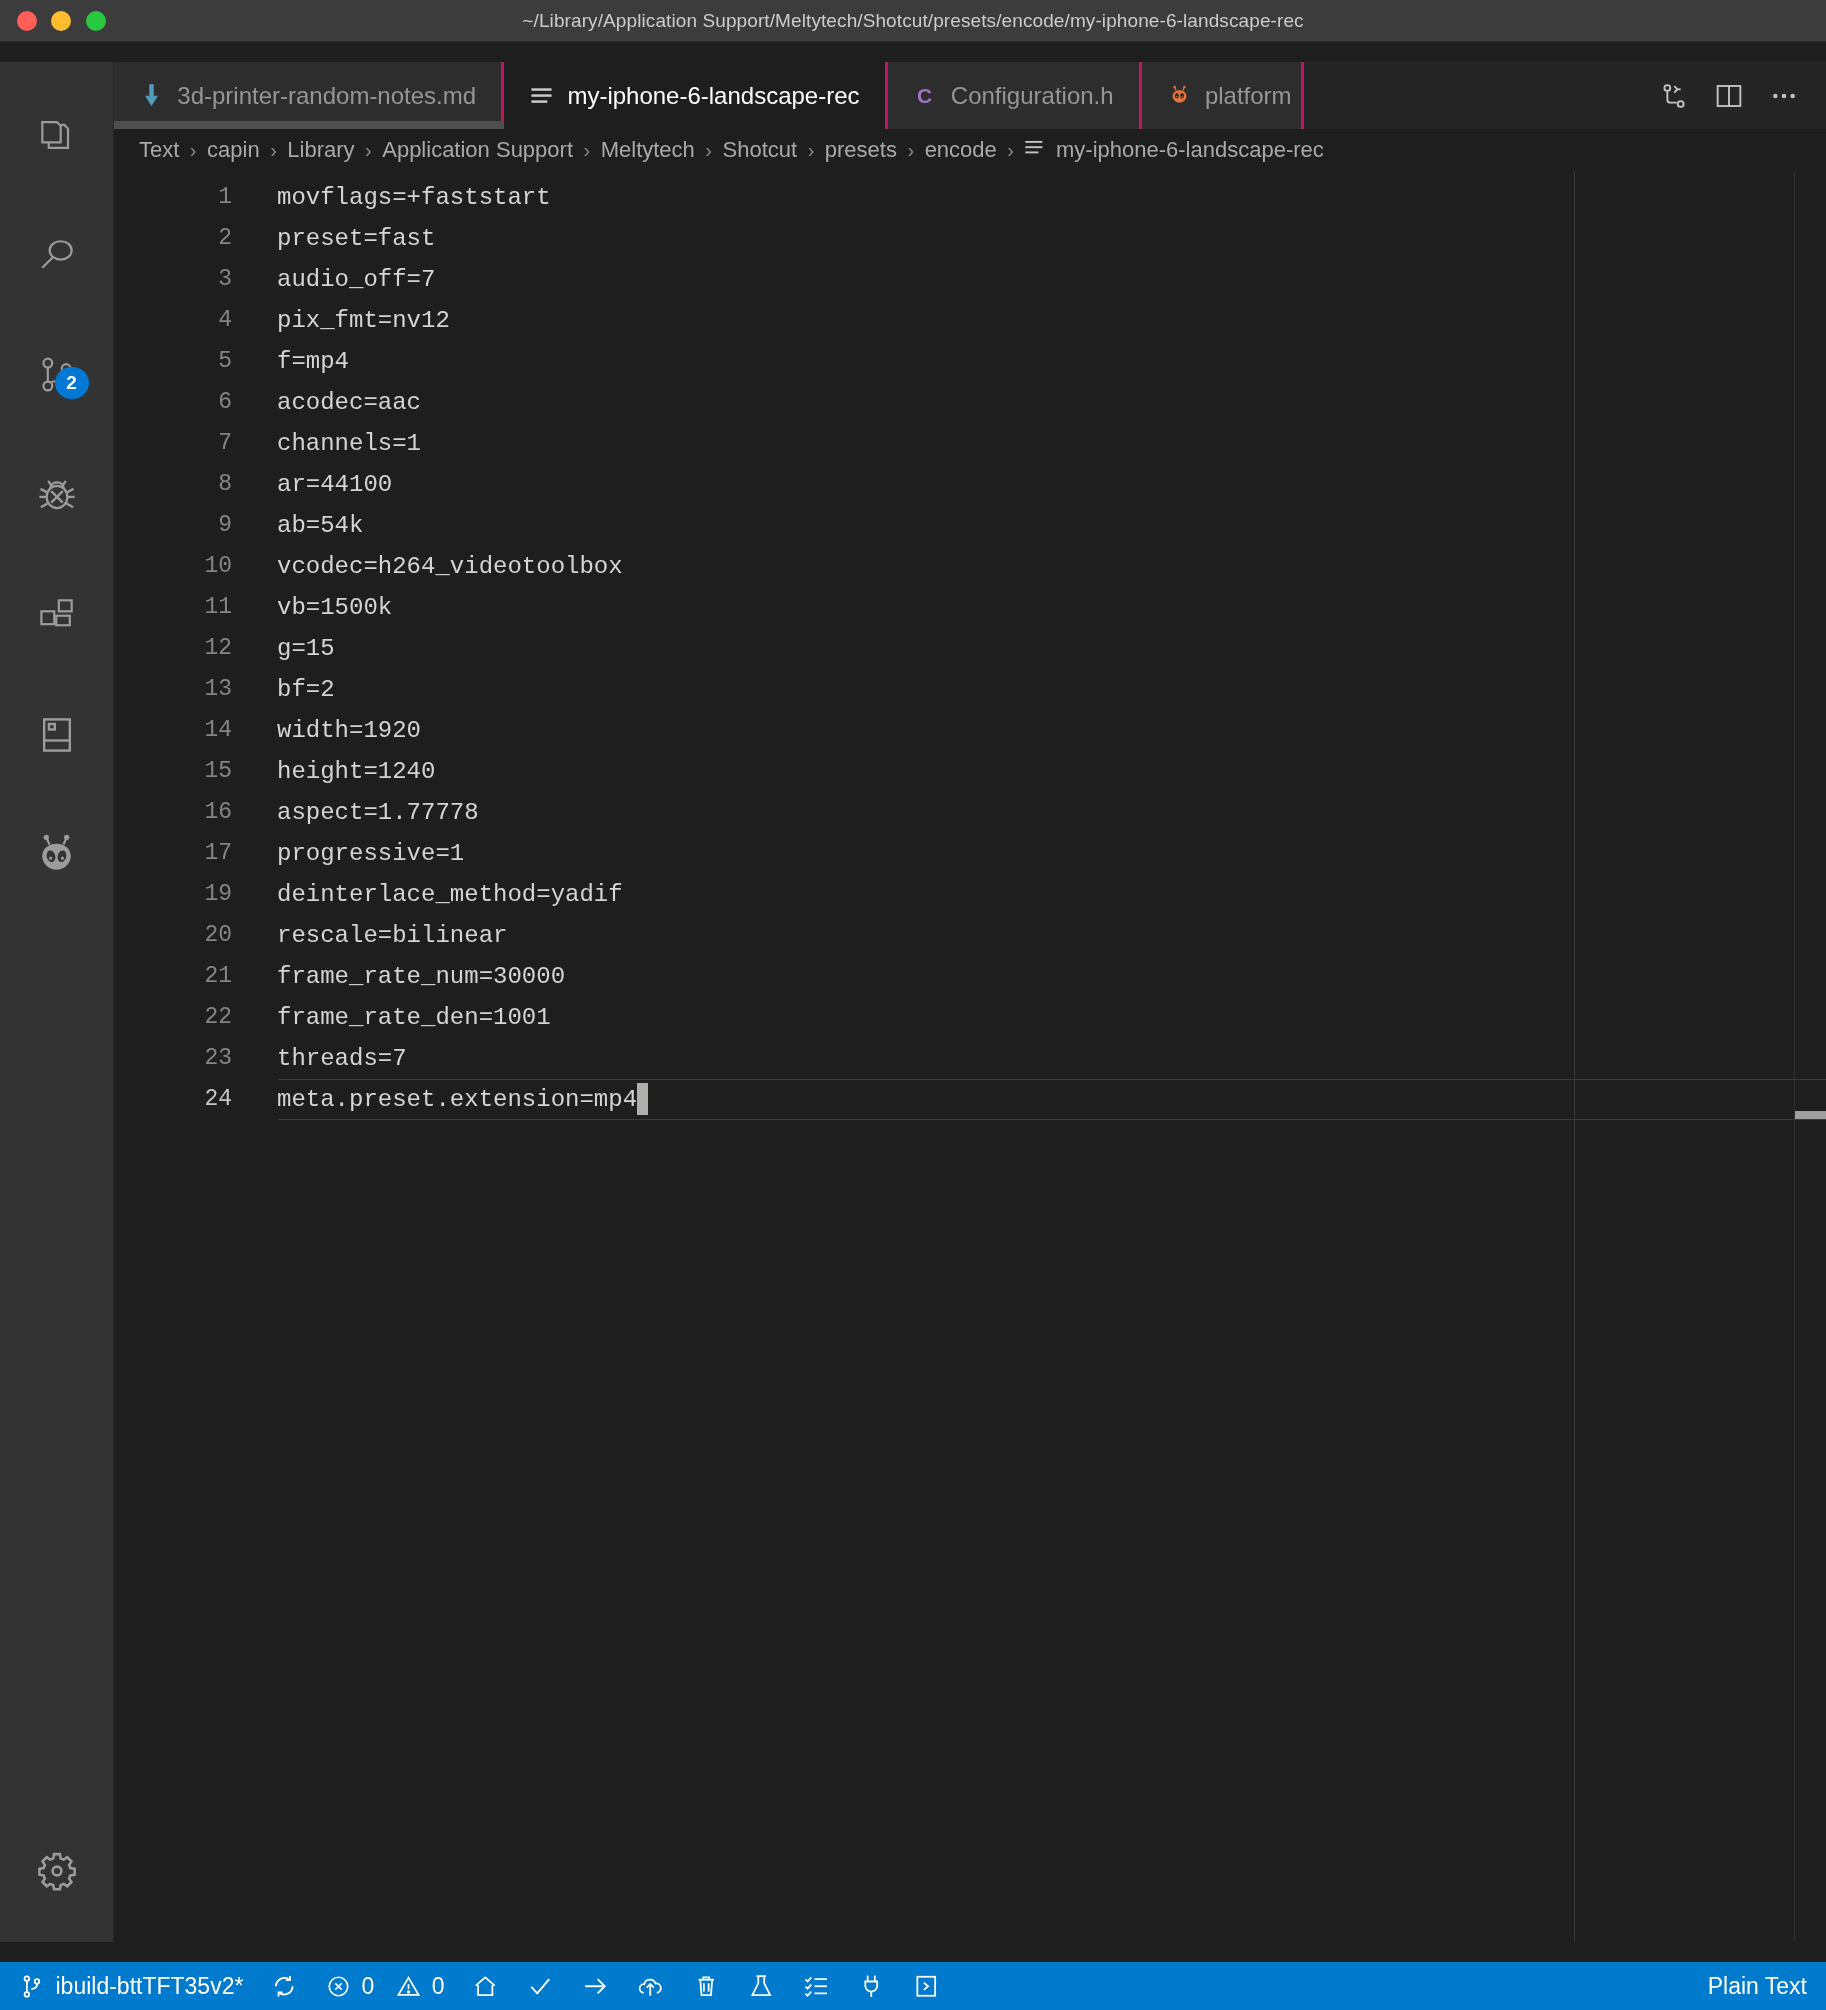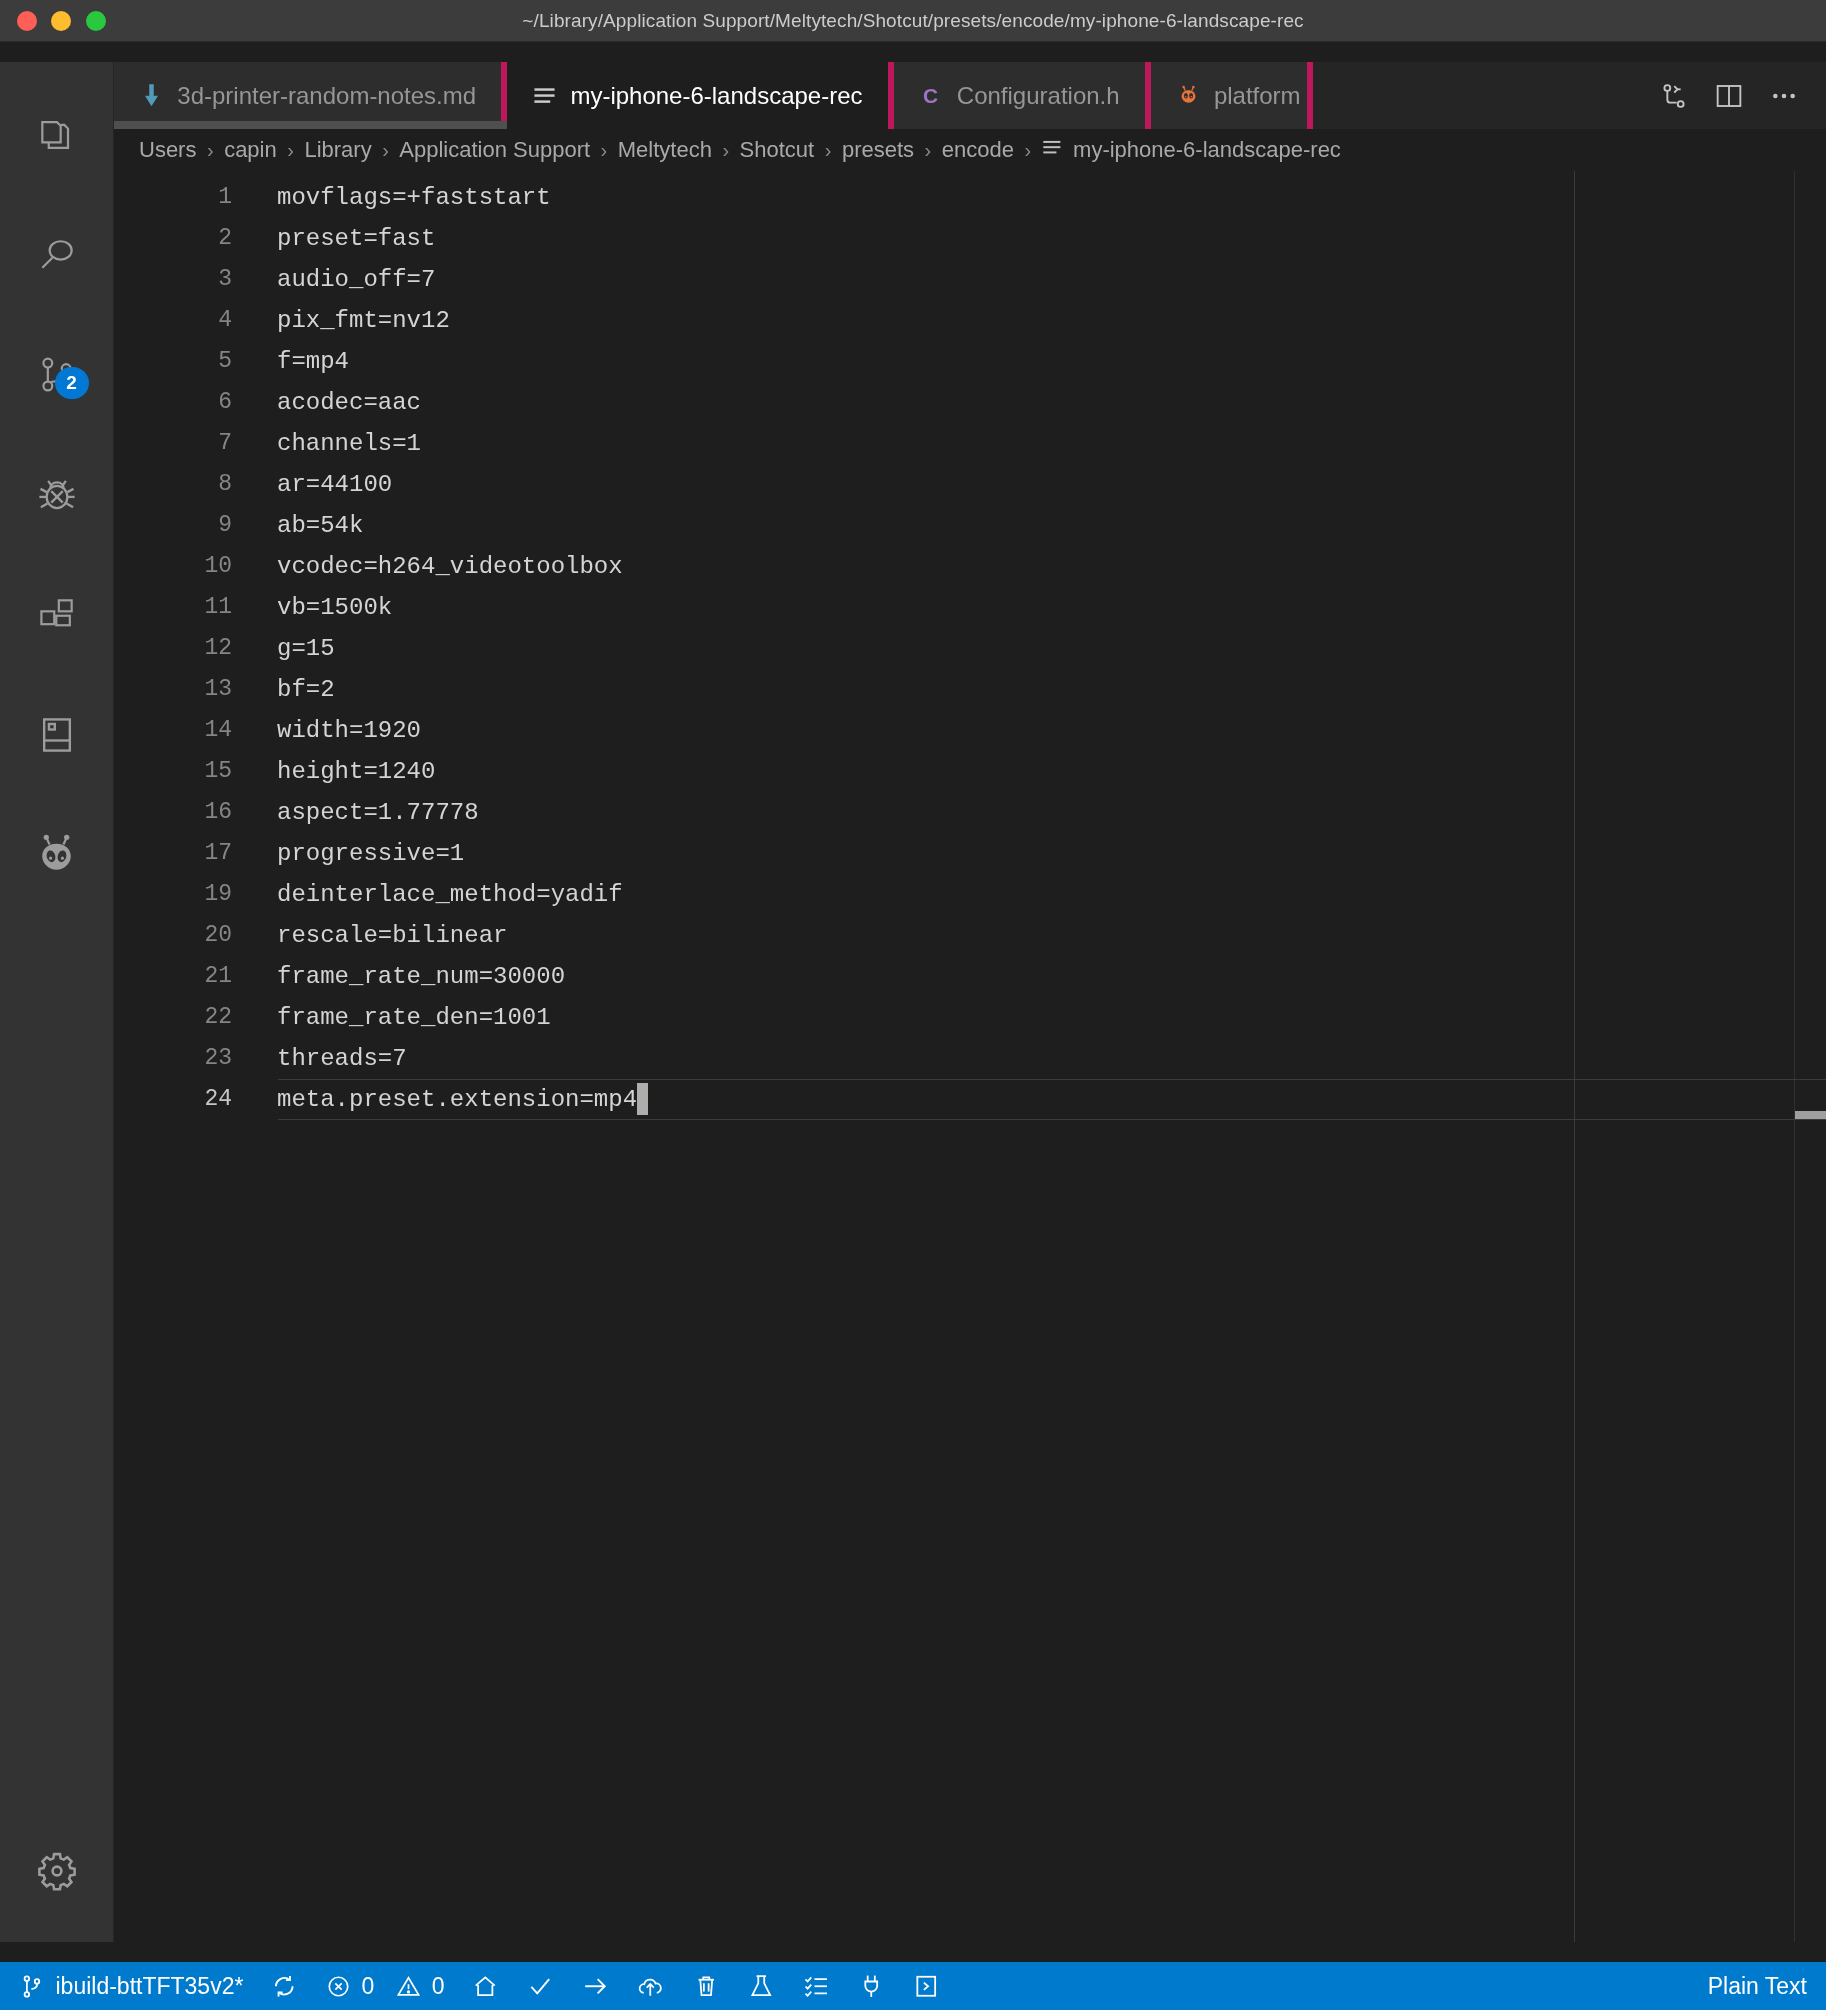--- a/index.html
+++ b/index.html
@@ -85,21 +85,21 @@
     display: flex; align-items: stretch;
     position: relative;
   }
   .tabgroup { display: flex; align-items: stretch; }
   .tab {
     display: flex; align-items: center; gap: 13.3px;
     padding: 0 25px;
     background: #2d2d2d;
     color: #969696;
     font-size: 24px;
-    border-right: 6px solid #be185d;
+    border-right: 3px solid #be185d;
     white-space: nowrap;
     position: relative;
   }
   .tab.active {
     background: #1e1e1e;
     color: #ffffff;
   }
   .tab-icon { display: flex; align-items: center; justify-content: center; width: 25px; }
   .tab-scroll {
     position: absolute;
@@ -411,21 +411,21 @@
             <svg width="32" height="32" viewBox="0 0 24 24">
               <circle cx="5.5" cy="12" r="1.7" fill="#c5c5c5"></circle>
               <circle cx="12" cy="12" r="1.7" fill="#c5c5c5"></circle>
               <circle cx="18.5" cy="12" r="1.7" fill="#c5c5c5"></circle>
             </svg>
           </div>
         </div>
       </div>
 
       <div class="breadcrumbs">
-        <span class="crumb">Users</span>
+        <span class="crumb">Text</span>
         <span class="crumb-sep">›</span>
         <span class="crumb">capin</span>
         <span class="crumb-sep">›</span>
         <span class="crumb">Library</span>
         <span class="crumb-sep">›</span>
         <span class="crumb">Application Support</span>
         <span class="crumb-sep">›</span>
         <span class="crumb">Meltytech</span>
         <span class="crumb-sep">›</span>
         <span class="crumb">Shotcut</span>

